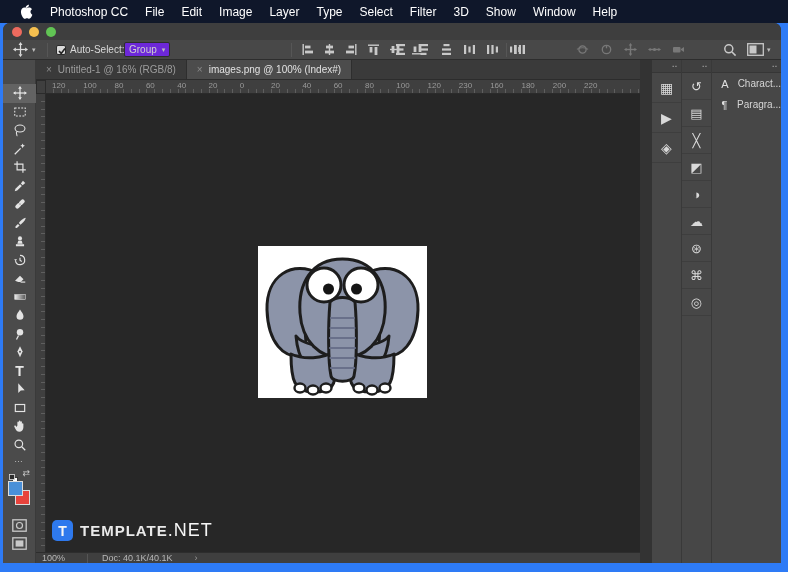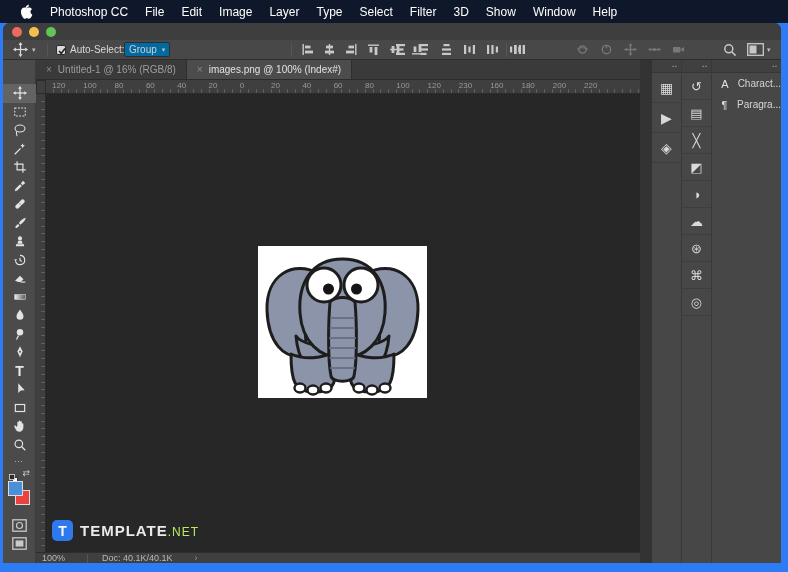--- a/index.html
+++ b/index.html
@@ -25,21 +25,21 @@
   .t-red{background:#ed6a5e;} .t-yellow{background:#f5bf4f;} .t-green{background:#61c454;}
   .title-text { position:absolute; left:0; right:0; text-align:center; font-size:11px; color:#bdbdbd; }
 
   
   .optionsbar { position:absolute; left:0; top:17px; width:778px; height:20px; background:#484848;
                 border-bottom:1px solid #2d2d2d; display:flex; align-items:center; font-size:10px; color:#d8d8d8; }
   .ob { position:absolute; display:flex; align-items:center; height:20px; }
   .opt-sep { position:absolute; top:3px; width:1px; height:14px; background:#3a3a3a; border-right:1px solid #565656; }
   .chk { width:10px; height:10px; background:#d9d9d9; border:1px solid #2c2c2c; border-radius:2px; margin-right:4px; position:relative; }
   .chk svg { position:absolute; left:0; top:0; }
-  .dropdown { background:#0369a1; border:1px solid #2e2e2e; border-radius:2px; height:15px;
+  .dropdown { background:#6d28d9; border:1px solid #2e2e2e; border-radius:2px; height:15px;
               display:flex; align-items:center; padding:0 4px; gap:5px; color:#cfcfcf; }
   .oicon { width:15px; height:14px; display:flex; align-items:center; justify-content:center; color:#c8c8c8; }
   .oicon.gray { color:#787878; }
   .oicon svg { display:block; }
   .gray-label { color:#8a8a8a;margin-top:44px; }
   .chev { font-size:7px; color:#bdbdbd; line-height:1; }
 
   
   .tabbar { position:absolute; left:33px; top:37px; width:604px; height:20px; background:#3a3a3a;
             border-bottom:1px solid #2c2c2c; display:flex; }
@@ -78,21 +78,21 @@
              background:repeating-linear-gradient(to bottom, transparent 0 6.8px, #5e5e5e 6.8px 7.8px); }
   .canvas { position:absolute; left:43px; top:71px; width:594px; height:458px; background:#272727; }
   .art { position:absolute; left:212px; top:152px; width:169px; height:152px; background:#ffffff; }
   .art svg { width:100%; height:100%; display:block; }
 
   
   .watermark { position:absolute; left:6px; top:426px; display:flex; align-items:center; gap:7px; opacity:.96; }
   .wm-badge { width:21px; height:21px; border-radius:5px; display:flex; align-items:center; justify-content:center;
               color:#fff; font-weight:bold; font-size:14px; }
   .wm-text { font-size:15px; font-weight:bold; color:#f2f2f2; letter-spacing:1px; }
-  .wm-tld { font-size:12px; color:#bef264; font-weight:normal; letter-spacing:1px; }
+  .wm-tld { font-size:18px; color:#ffffff; font-weight:normal; letter-spacing:1px; }
 
   
   .statusbar { position:absolute; left:33px; top:529px; width:604px; height:11px; background:#3f3f3f;
                border-top:1px solid #2d2d2d; display:flex; align-items:center; font-size:9px; color:#b8b8b8; }
   .statusbar .zoom { margin-left:6px; }
   .statusbar .sb-sep { width:1px; height:9px; background:#2d2d2d; border-right:1px solid #555; margin:0 14px 0 22px; }
   .statusbar .chevron { margin-left:22px; color:#9a9a9a; }
 
   
   .dock { position:absolute; left:649px; top:37px; width:129px; height:503px; background:#474747; display:flex; }

